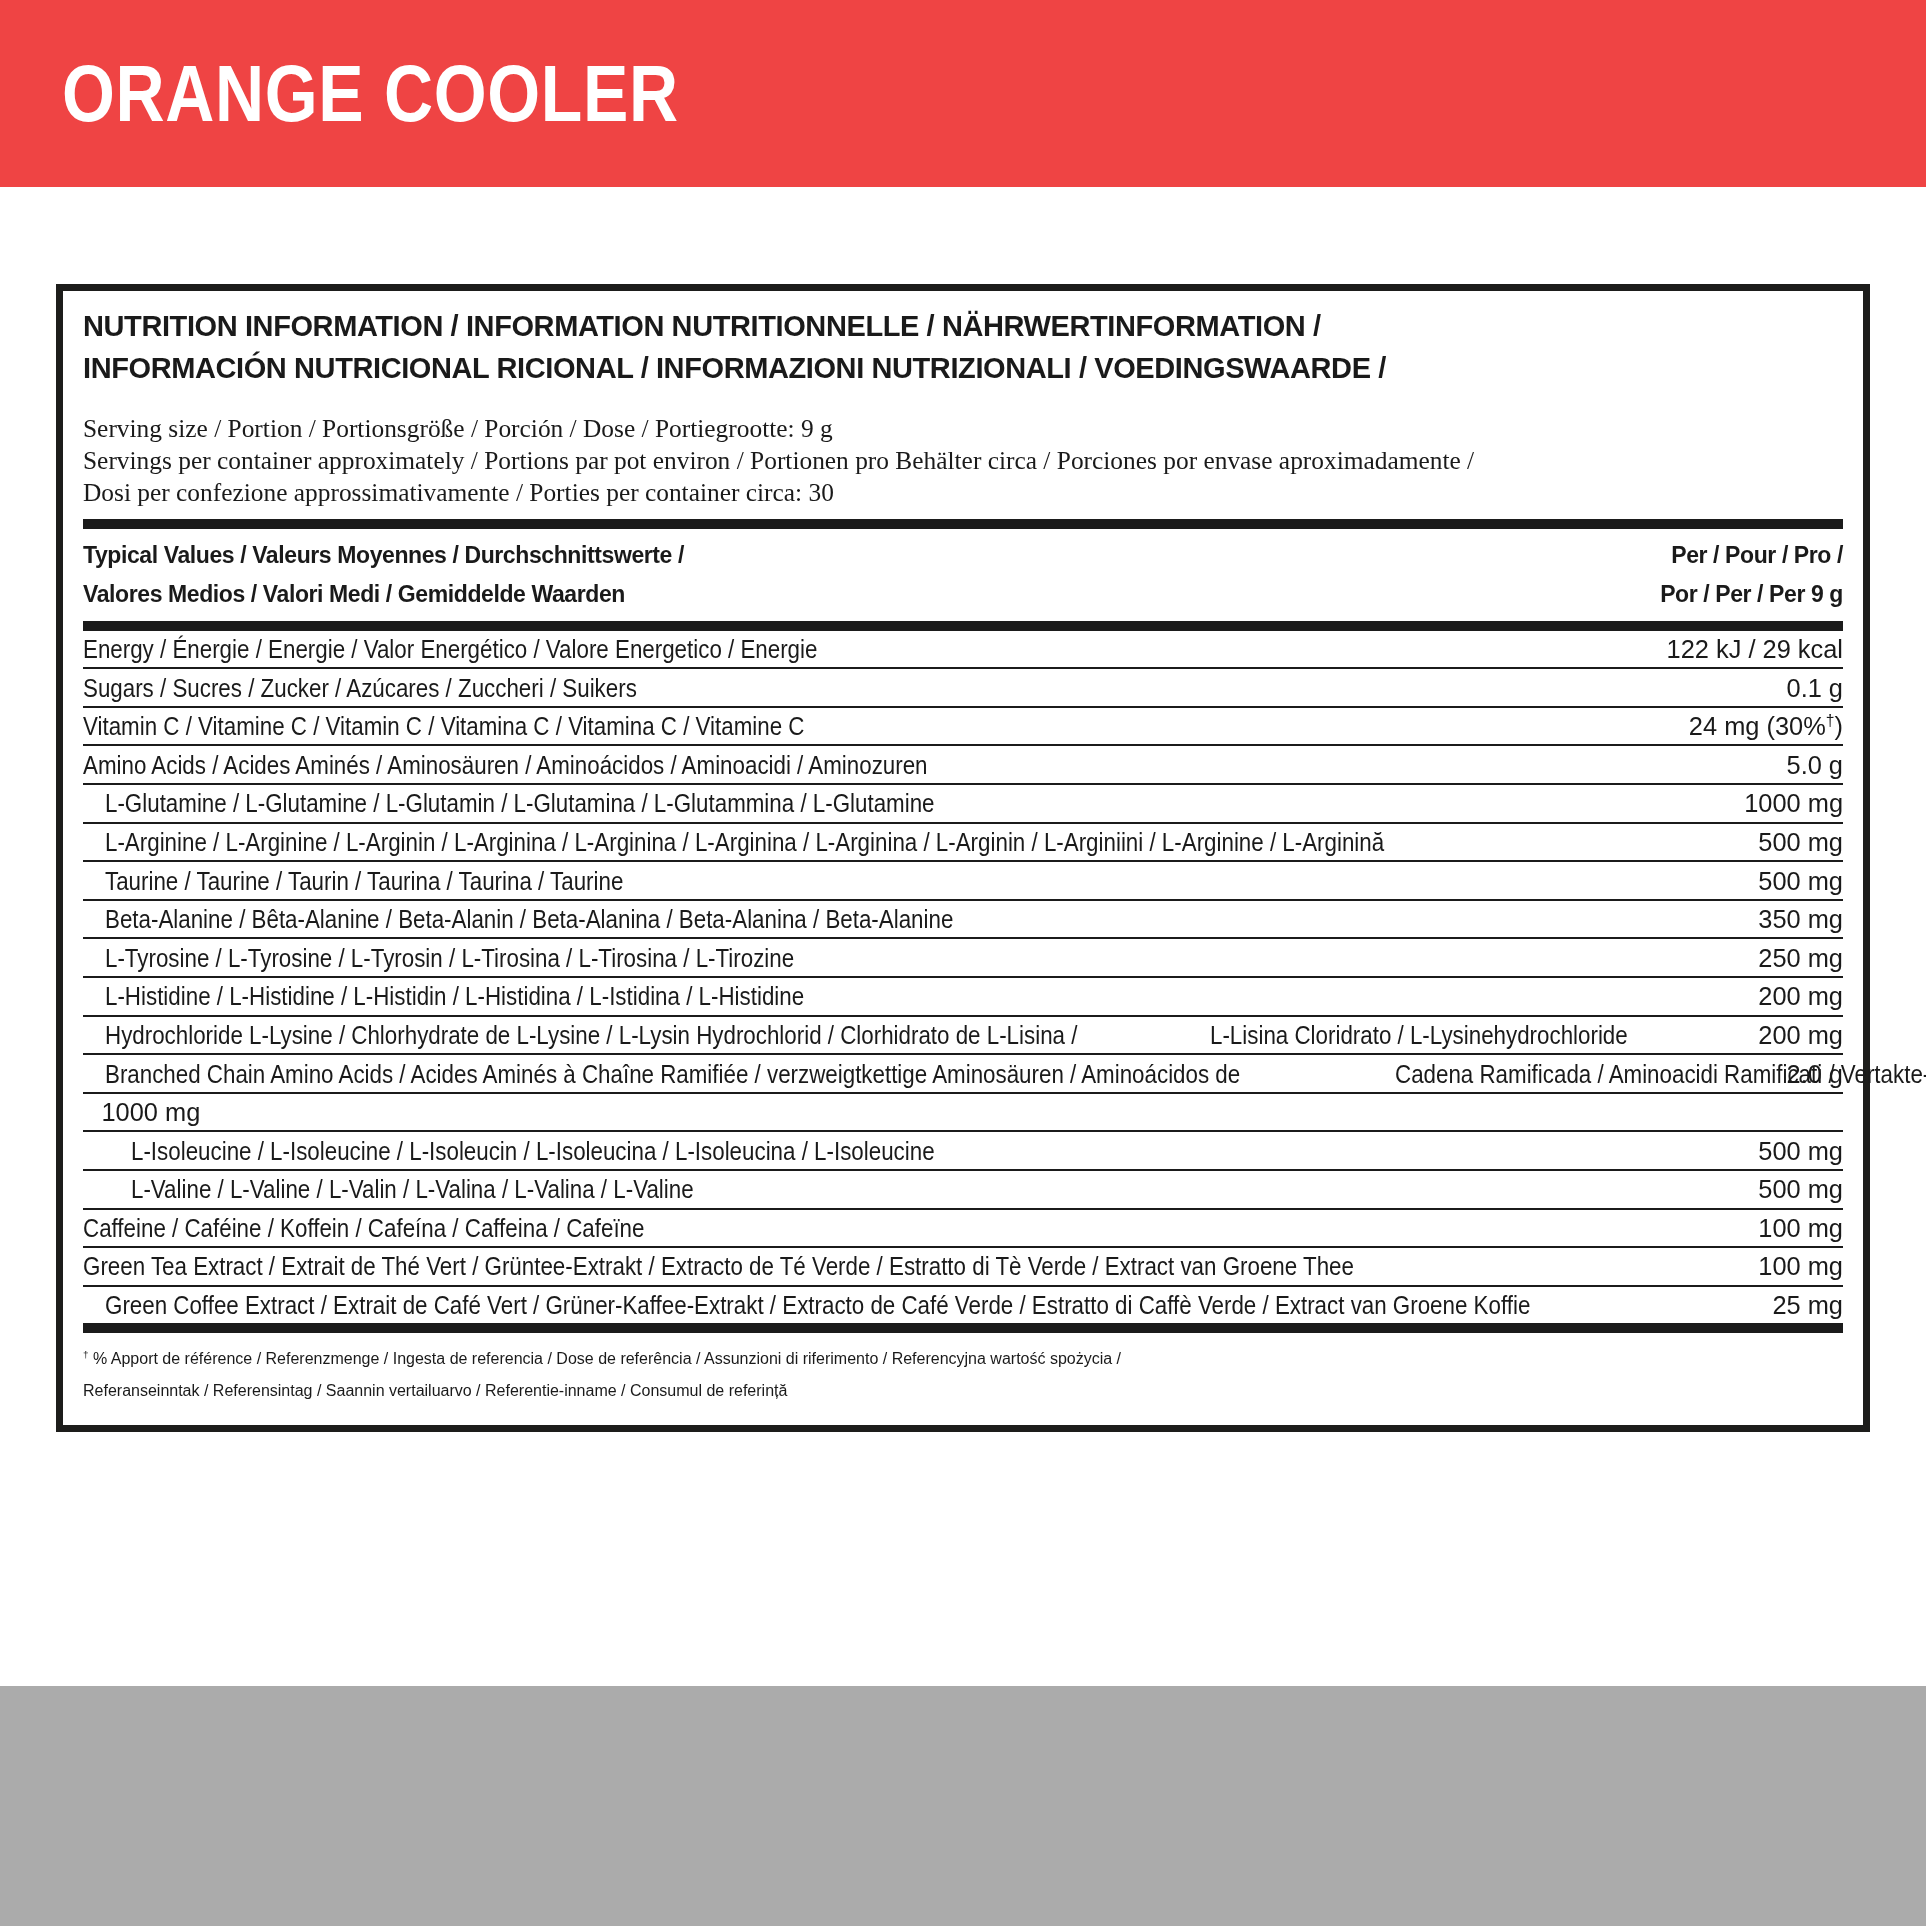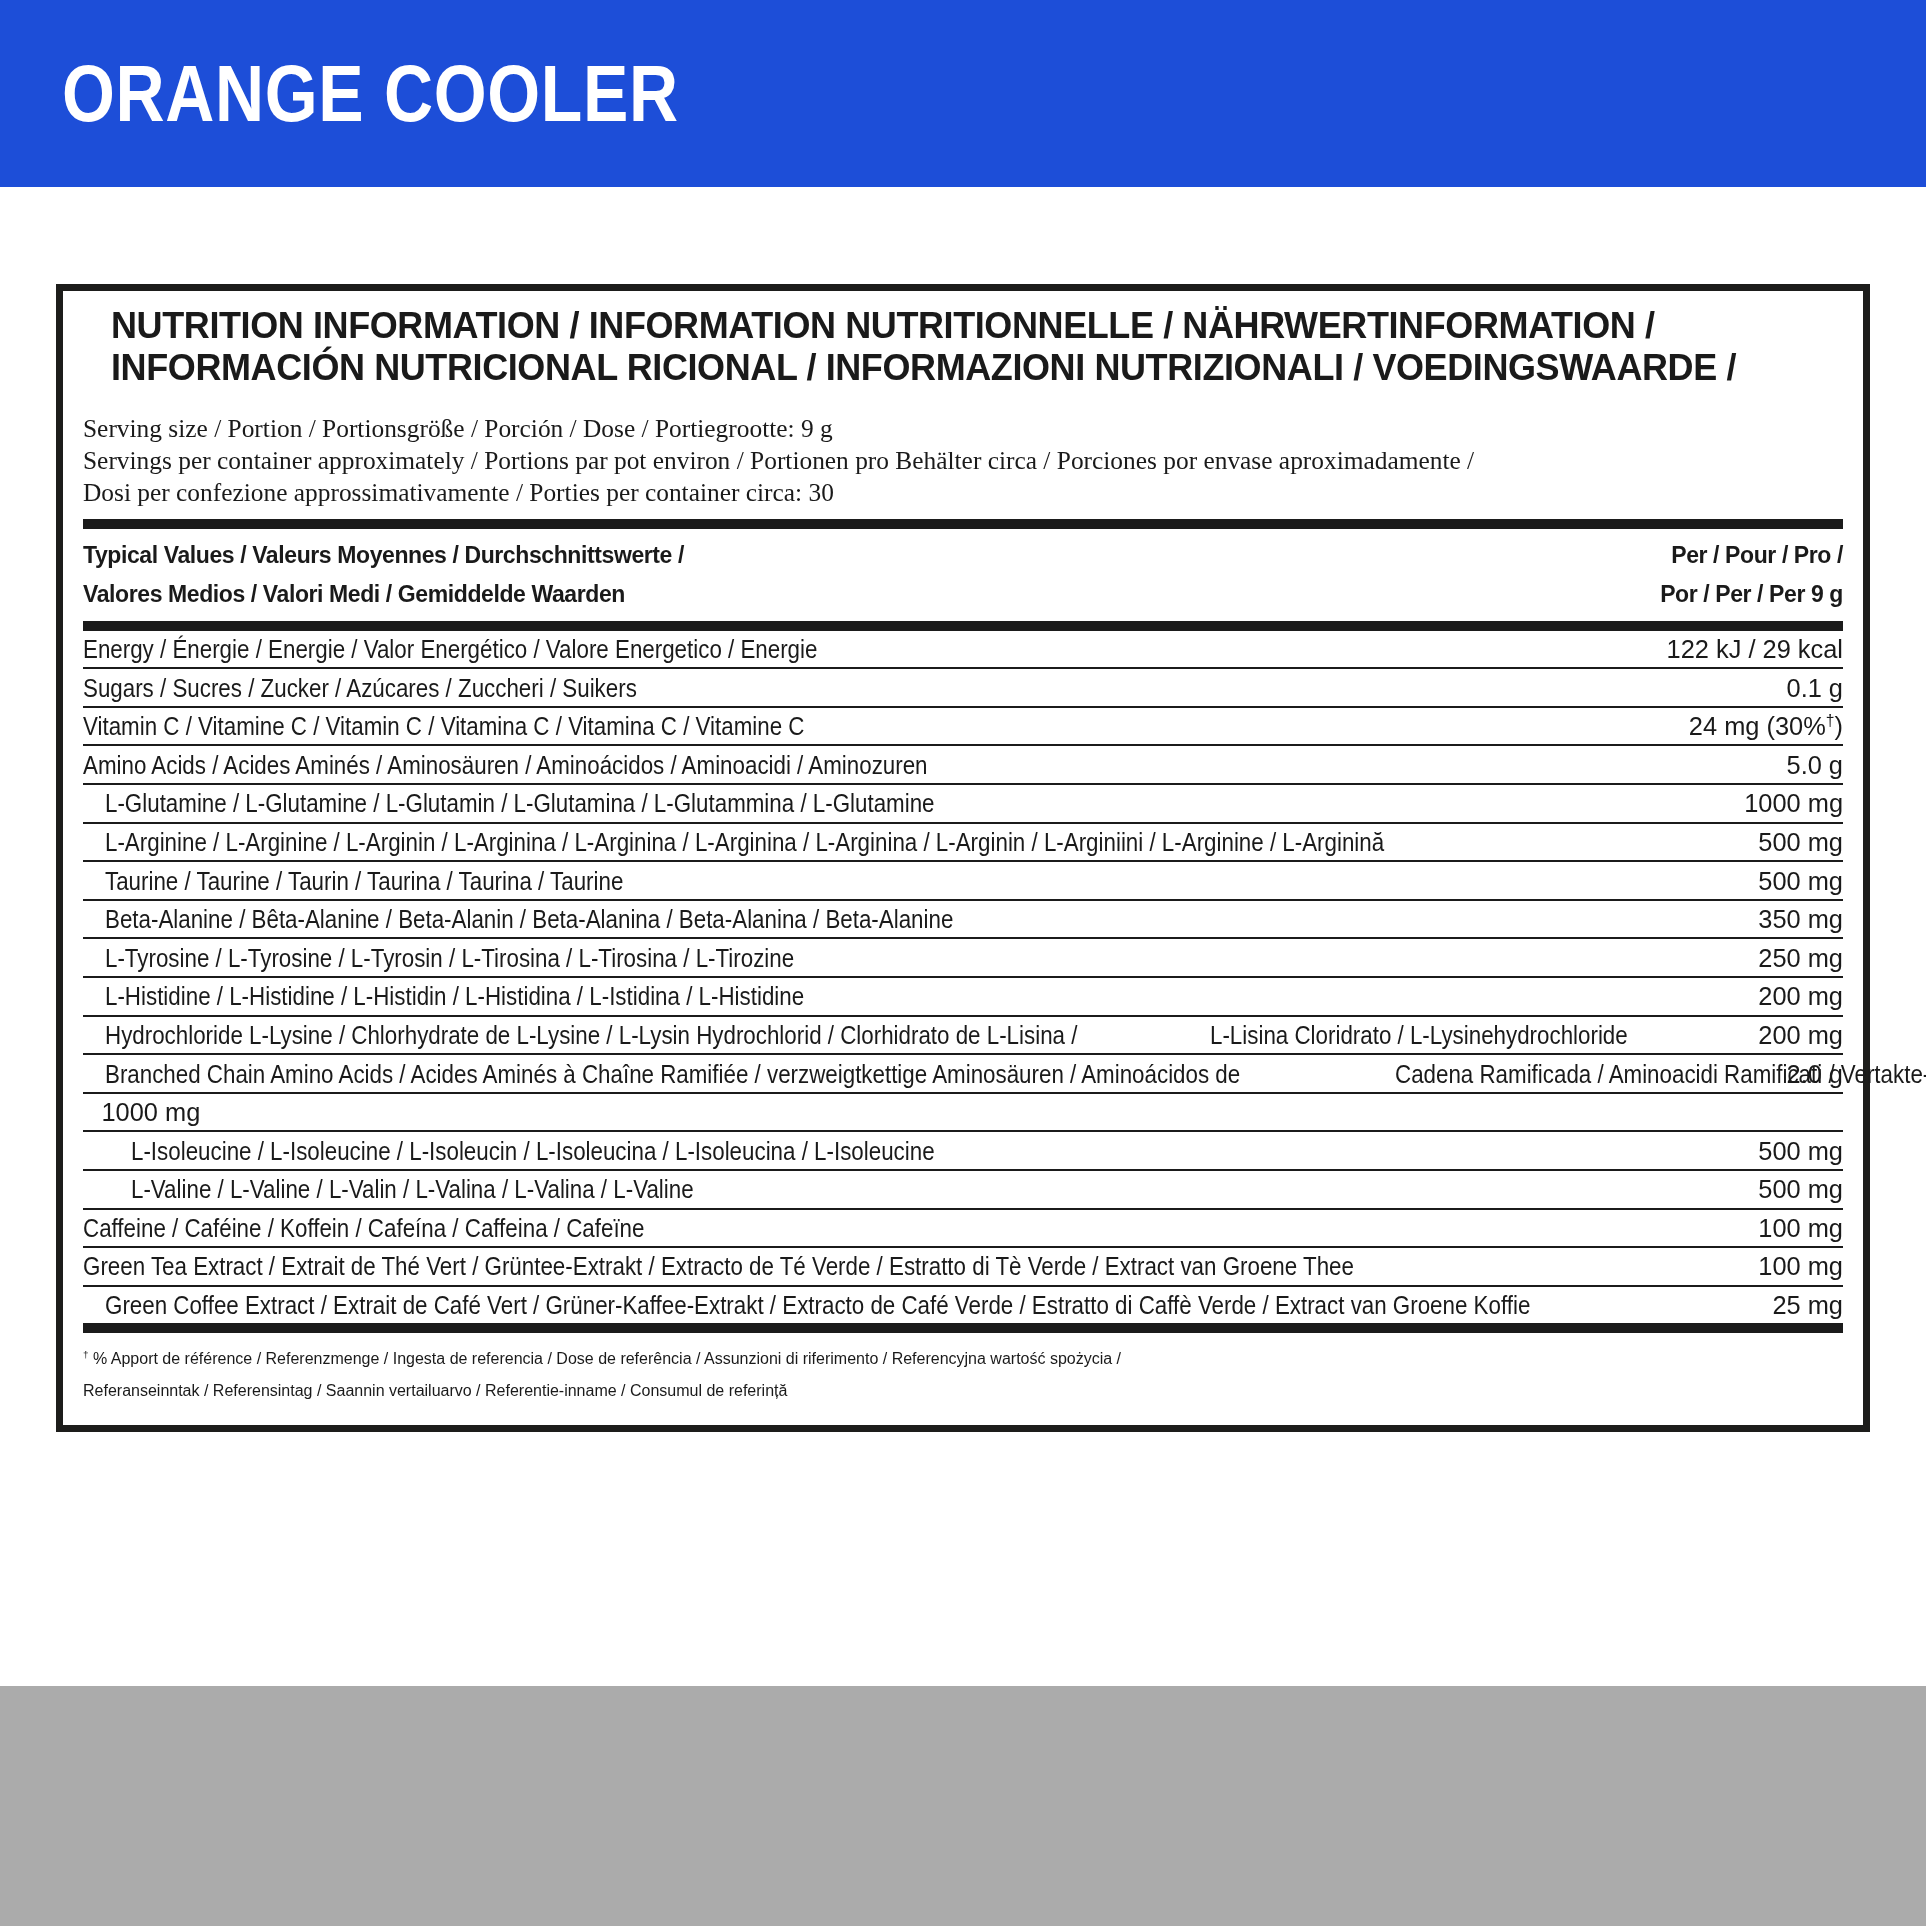--- a/index.html
+++ b/index.html
@@ -34,24 +34,23 @@
   
   .panel {
     box-sizing: border-box;
     margin: 97px 56px 0 56px;
     border: 7.7px solid #1d1d1b;
     background: #ffffff;
     padding: 14px 20px 18.5px 20px;
   }
   .panel-title {
     font-weight: bold;
-    font-size: 36px; line-height: 42px;
+    font-size: 29px; line-height: 42px;
     letter-spacing: -0.4px;
     white-space: nowrap;
-    margin-left: 28px;
   }
   .serving {
     margin-top: 23px;
     font-size: 25.4px; line-height: 32px;
     white-space: nowrap;
     font-family: Liberation Serif, serif;
   }
   .bar { height: 10px; background: #1b1b1b; margin-top: 10.8px; }
   .thead {
     display: flex; justify-content: space-between; align-items: flex-start;
@@ -85,21 +84,21 @@
   .gray-bar {
     position: absolute;
     left: 0; top: 1686px;
     width: 1926px; height: 240px;
     background: #ABABAB;
   }
 </style>
 </head>
 <body>
 
-<header class="banner" style="background: #1d4ed8;">
+<header class="banner" style="background: #ef4444;">
   <h1><span class="condense">ORANGE COOLER</span></h1>
 </header>
 
 <section class="panel">
   <div class="panel-title">
     <div>NUTRITION INFORMATION / INFORMATION NUTRITIONNELLE / NÄHRWERTINFORMATION /</div>
     <div>INFORMACIÓN NUTRICIONAL RICIONAL / INFORMAZIONI NUTRIZIONALI / VOEDINGSWAARDE /</div>
   </div>
 
   <div class="serving">

